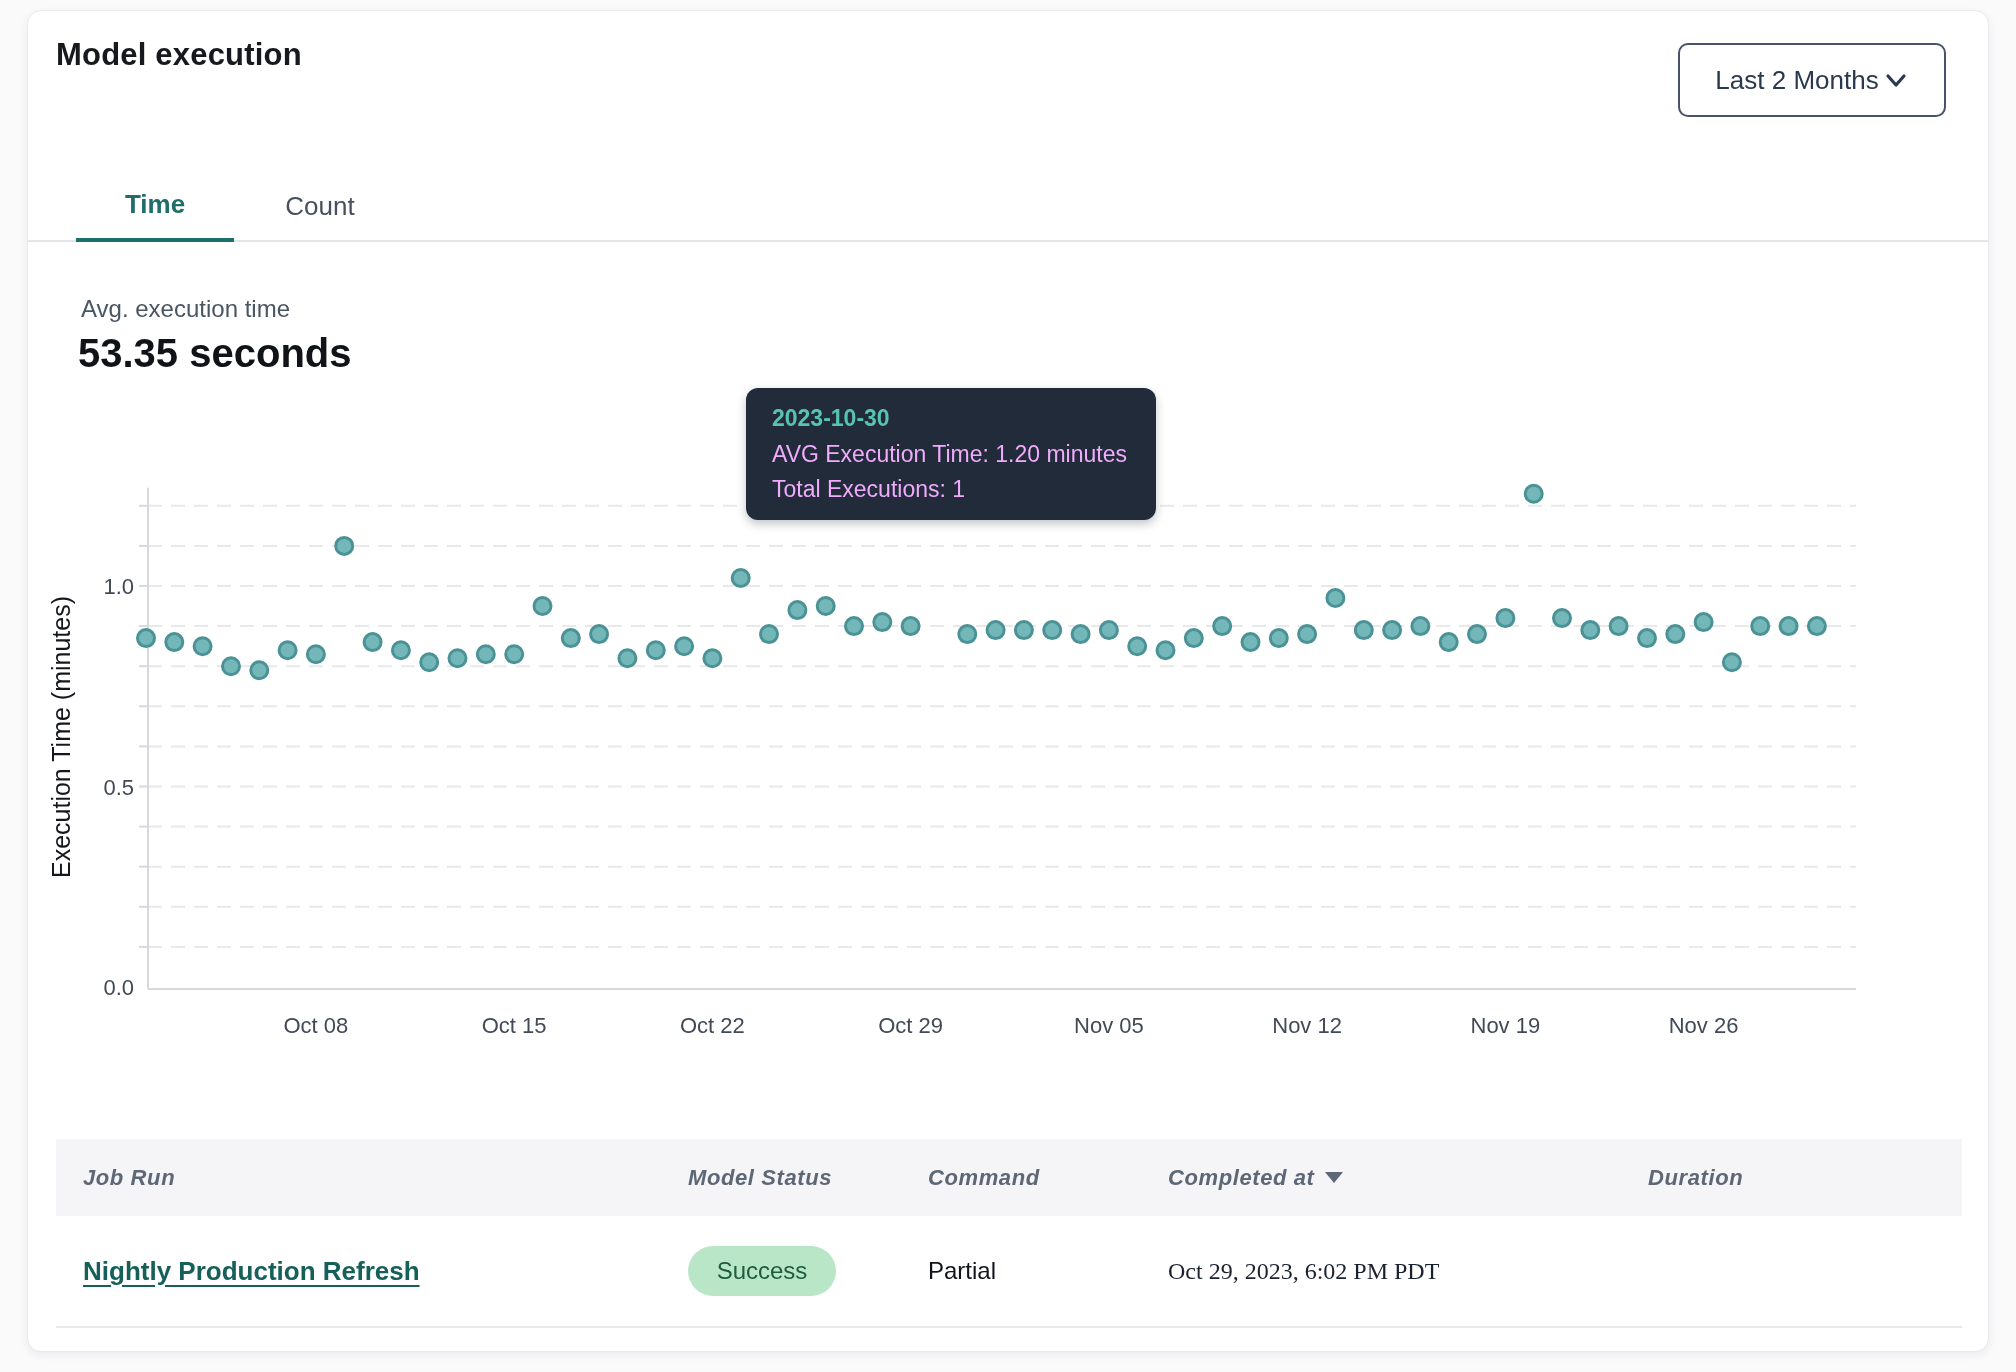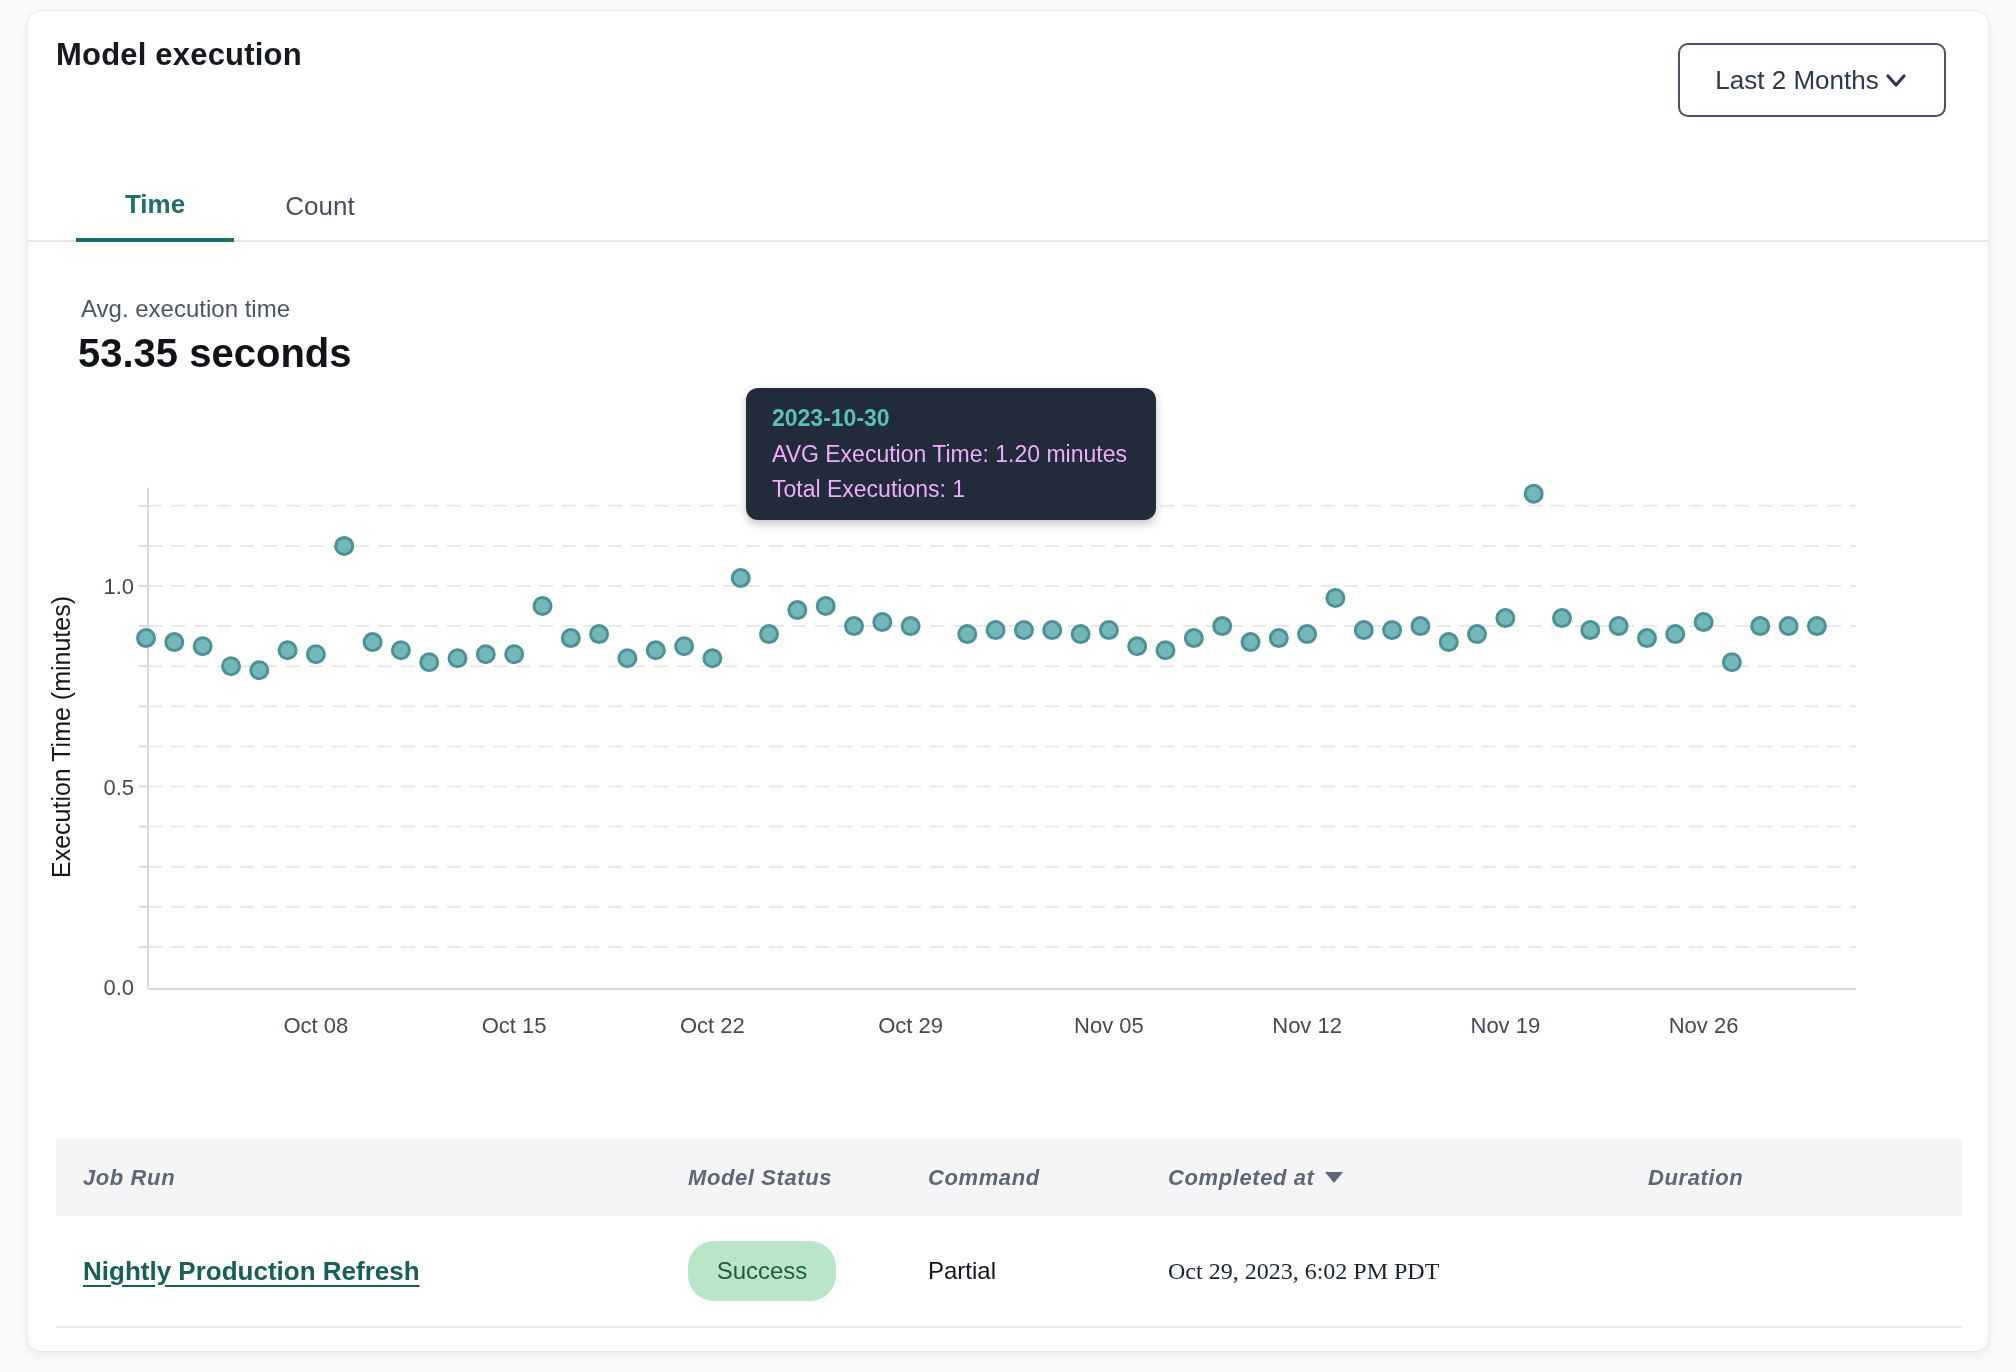--- a/index.html
+++ b/index.html
@@ -78,21 +78,21 @@
   .sort-caret {
     width: 0; height: 0;
     border-left: 9px solid transparent; border-right: 9px solid transparent;
     border-top: 11px solid #5d6775;
     display: inline-block;
   }
   .table-row { position: absolute; left: 28px; top: 1205px; width: 1906px; height: 110px; background: #fff; }
   .td-cell { position: absolute; top: 0; height: 110px; display: flex; align-items: center; }
   .job-link { font-size: 26px; font-weight: 700; color: #17605a; text-decoration: underline; text-underline-offset: 5px; cursor: pointer; }
   .status-badge {
-    min-width: 148px; height: 60px; padding: 0 28px;
+    min-width: 148px; height: 50px; padding: 0 28px;
     background: #b9e6c6; border-radius: 26px;
     display: flex; align-items: center; justify-content: center;
     font-size: 24px; color: #1d5c3e;
   }
   .cell-text { font-size: 24px; color: #10151c; }
   .cell-date { font-size: 24px; color: #1a2230; font-family: Liberation Serif, serif; }
   .row-divider { position: absolute; left: 28px; top: 1315px; width: 1906px; height: 2px; background: #e8e9ec; }
 </style>
 </head>
 <body>

